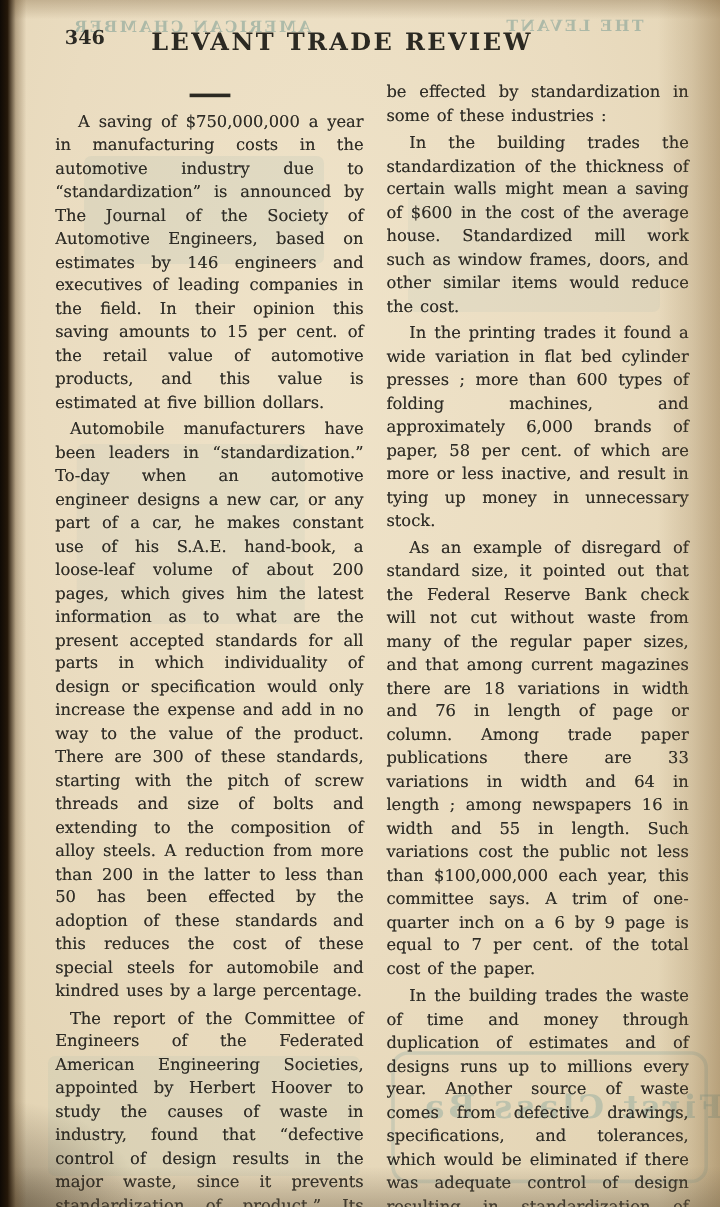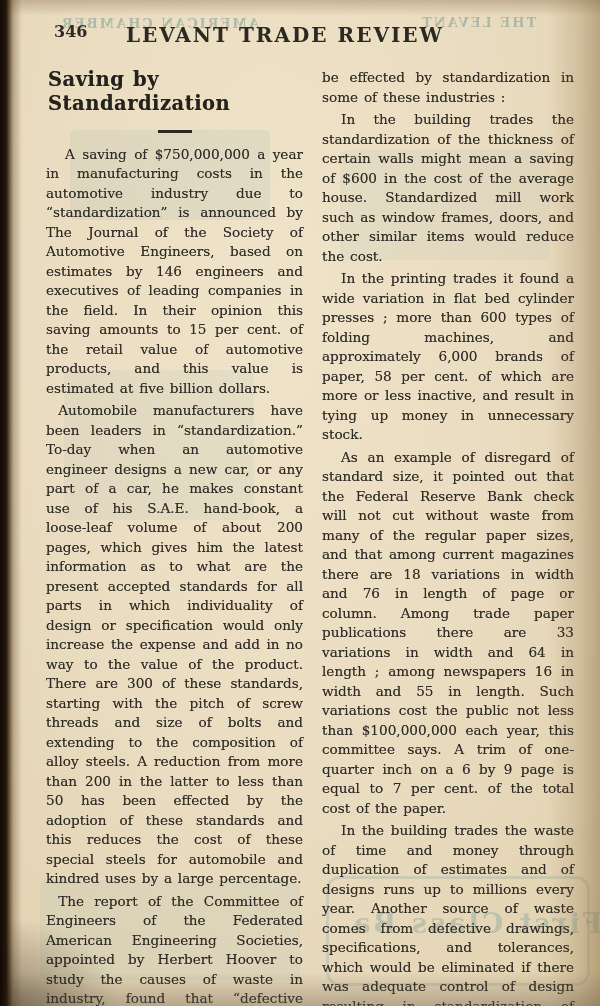--- a/index.html
+++ b/index.html
@@ -111,21 +111,20 @@
   <div class="ghost-box" style="left:326px; top:876px; width:258px; height:104px;"></div>
   <div class="ghost-blob" style="left:70px; top:130px; width:200px; height:90px;"></div>
   <div class="ghost-blob" style="left:64px; top:370px; width:190px; height:150px; background:rgba(150,180,172,0.10);"></div>
   <div class="ghost-blob" style="left:340px; top:150px; width:210px; height:110px; background:rgba(150,180,172,0.10);"></div>
   <div class="ghost-blob" style="left:40px; top:880px; width:260px; height:100px; background:rgba(150,180,172,0.12);"></div>
 
   <div class="folio">346</div>
   <div class="running-title">LEVANT TRADE REVIEW</div>
 
   <div class="col col-left">
-    <div class="article-title">Saving by Standardization</div>
     <div class="title-rule"></div>
     <p class="noindent" style="text-indent:1.4em;">A saving of $750,000,000 a year in manufacturing costs in the automotive industry due to “standardization” is announced by The Journal of the Society of Automotive Engineers, based on estimates by 146 engineers and executives of leading companies in the field.  In their opinion this saving amounts to 15 per cent. of the retail value of automotive products, and this value is estimated at five billion dollars.</p>
     <p style="text-indent:0.9em;">Automobile manufacturers have been leaders in “standardization.”  To-day when an automotive engineer designs a new car, or any part of a car, he makes constant use of his S.A.E. hand-book, a loose-leaf volume of about 200 pages, which gives him the latest information as to what are the present accepted standards for all parts in which individuality of design or specification would only increase the expense and add in no way to the value of the product. There are 300 of these standards, starting with the pitch of screw threads and size of bolts and extending to the composition of alloy steels. A reduction from more than 200 in the latter to less than 50 has been effected by the adoption of these standards and this reduces the cost of these special steels for automobile and kindred uses by a large percentage.</p>
     <p style="text-indent:0.9em;">The report of the Committee of Engineers of the Federated American Engineering Societies, appointed by Herbert Hoover to study the causes of waste in industry, found that “defective control of design results in the major waste, since it prevents standardization of product.” Its investigation covered the men's clothing manufacturing industry, the building industry, printing, boot and shoe manufacturing, the metal trades, and textile manufacturing. The summary of this report included these items, indicating the saving that might</p>
   </div>
 
   <div class="col col-right">
     <p class="noindent">be effected by standardization in some of these industries :</p>
     <p>In the building trades the standardization of the thickness of certain walls might mean a saving of $600 in the cost of the average house.  Standardized mill work such as window frames, doors, and other similar items would reduce the cost.</p>
     <p>In the printing trades it found a wide variation in flat bed cylinder presses ; more than 600 types of folding machines, and approximately 6,000 brands of paper, 58 per cent. of which are more or less inactive, and result in tying up money in unnecessary stock.</p>

